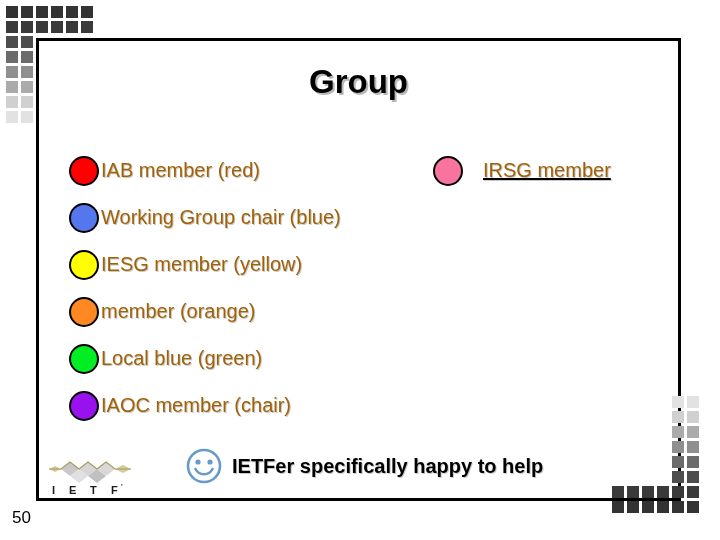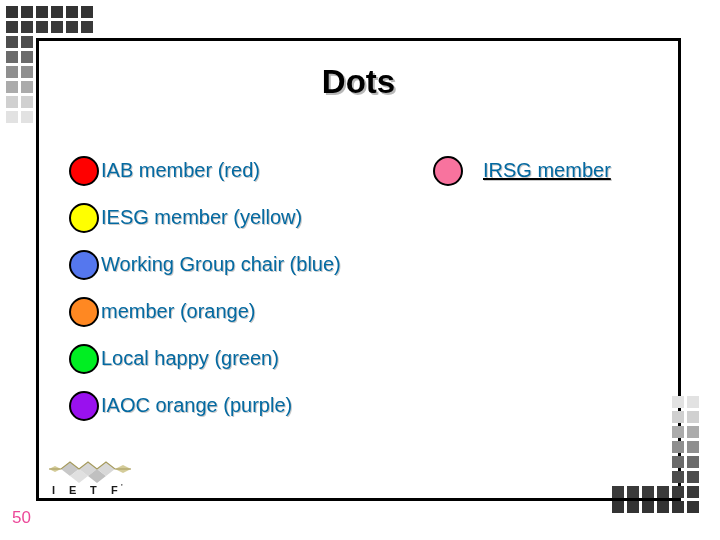--- a/index.html
+++ b/index.html
@@ -76,21 +76,21 @@
   .dot {
     width: 30px;
     height: 30px;
     border-radius: 50%;
     border: 2px solid #000000;
     box-sizing: border-box;
     flex: 0 0 auto;
   }
   .legend-label {
     font-size: 20px;
-    color: #0369a1;
+    color: #a16207;
     margin-left: 2px;
     white-space: nowrap;
     text-shadow: 1px 1px 0 #c9c9c9;
   }
   #legend-column-right .legend-label {
     margin-left: 20px;
   }
 
   
   #happy-note {
@@ -122,21 +122,21 @@
     width: 104px;
     height: 46px;
   }
 
   
   #page-number {
     position: absolute;
     left: 12px;
     top: 508px;
     font-size: 17px;
-    color: #ec4899;
+    color: #000000;
   }
 </style>
 </head>
 <body>
 
 <div class="dotgrid" id="dotgrid-top-left">
     <span class="sq" style="left: 0px; top: 0px; width: 12px; height: 12px; background: rgb(51, 51, 51);"></span>
     <span class="sq" style="left: 15px; top: 0px; width: 12px; height: 12px; background: rgb(51, 51, 51);"></span>
     <span class="sq" style="left: 30px; top: 0px; width: 12px; height: 12px; background: rgb(51, 51, 51);"></span>
     <span class="sq" style="left: 45px; top: 0px; width: 12px; height: 12px; background: rgb(51, 51, 51);"></span>
@@ -157,55 +157,64 @@
     <span class="sq" style="left: 0px; top: 75px; width: 12px; height: 12px; background: rgb(171, 171, 171);"></span>
     <span class="sq" style="left: 15px; top: 75px; width: 12px; height: 12px; background: rgb(171, 171, 171);"></span>
     <span class="sq" style="left: 0px; top: 90px; width: 12px; height: 12px; background: rgb(208, 208, 208);"></span>
     <span class="sq" style="left: 15px; top: 90px; width: 12px; height: 12px; background: rgb(208, 208, 208);"></span>
     <span class="sq" style="left: 0px; top: 105px; width: 12px; height: 12px; background: rgb(226, 226, 226);"></span>
     <span class="sq" style="left: 15px; top: 105px; width: 12px; height: 12px; background: rgb(226, 226, 226);"></span>
   </div>
 
 <div id="slide-frame">
 
-  <div id="page-title">Dots</div>
+  <div id="page-title">Group</div>
 
   <div id="legend-column-left">
       <div class="legend-row">
         <span class="dot" style="background: rgb(255, 0, 0);"></span>
         <span class="legend-label">IAB member (red)</span>
       </div>
       <div class="legend-row">
+        <span class="dot" style="background: rgb(85, 119, 238);"></span>
+        <span class="legend-label">Working Group chair (blue)</span>
+      </div>
+      <div class="legend-row">
         <span class="dot" style="background: rgb(255, 255, 0);"></span>
         <span class="legend-label">IESG member (yellow)</span>
       </div>
       <div class="legend-row">
-        <span class="dot" style="background: rgb(85, 119, 238);"></span>
-        <span class="legend-label">Working Group chair (blue)</span>
-      </div>
-      <div class="legend-row">
         <span class="dot" style="background: rgb(255, 136, 34);"></span>
         <span class="legend-label">member (orange)</span>
       </div>
       <div class="legend-row">
         <span class="dot" style="background: rgb(0, 238, 34);"></span>
-        <span class="legend-label">Local happy (green)</span>
+        <span class="legend-label">Local blue (green)</span>
       </div>
       <div class="legend-row">
         <span class="dot" style="background: rgb(153, 17, 238);"></span>
-        <span class="legend-label">IAOC orange (purple)</span>
+        <span class="legend-label">IAOC member (chair)</span>
       </div>
     </div>
   <div id="legend-column-right">
       <div class="legend-row">
         <span class="dot" style="background: rgb(248, 115, 158);"></span>
         <span class="legend-label">IRSG member</span>
       </div>
     </div>
 
+  <div id="happy-note">
+    <svg id="smiley-icon" viewBox="0 0 40 40">
+      <circle cx="20" cy="20" r="16" fill="none" stroke="#6699CC" stroke-width="2.6"></circle>
+      <circle cx="14" cy="16" r="2.6" fill="#6699CC"></circle>
+      <circle cx="26" cy="16" r="2.6" fill="#6699CC"></circle>
+      <path d="M11.5 23 A 9.5 9.5 0 0 0 28.5 23" fill="none" stroke="#6699CC" stroke-width="2.6" stroke-linecap="round"></path>
+    </svg>
+    <span id="happy-note-label">IETFer specifically happy to help</span>
+  </div>
 
   <svg id="ietf-logo" viewBox="0 0 104 46">
     <g>
       <path d="M4 16 L10 13 L16 16 L10 19 Z" fill="#D4CC9A"></path>
       <path d="M16 16 L25 9 L34 16 L25 23 Z" fill="#C8C8C8"></path>
       <path d="M25 23 L34 16 L43 23 L34 30 Z" fill="#E0E0E0"></path>
       <path d="M34 16 L43 9 L52 16 L43 23 Z" fill="#D6D6D6"></path>
       <path d="M43 23 L52 16 L61 23 L52 30 Z" fill="#C0C0C0"></path>
       <path d="M52 16 L61 9 L70 16 L61 23 Z" fill="#D8D8D8"></path>
       <path d="M70 16 L78 12 L86 16 L78 20 Z" fill="#D4CC9A"></path>

